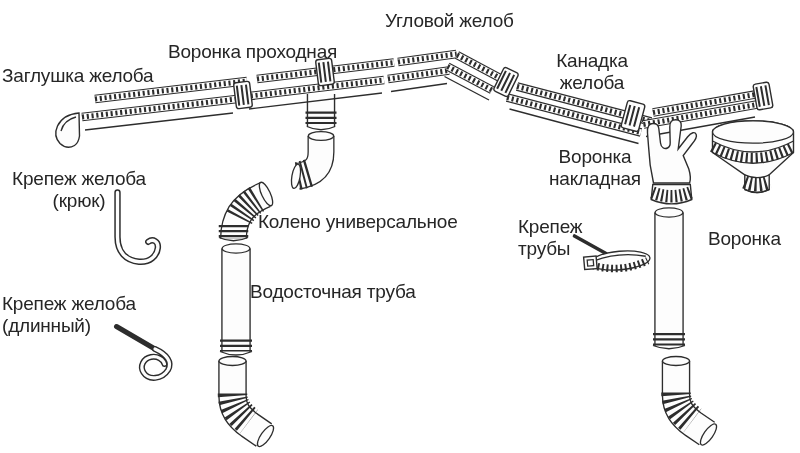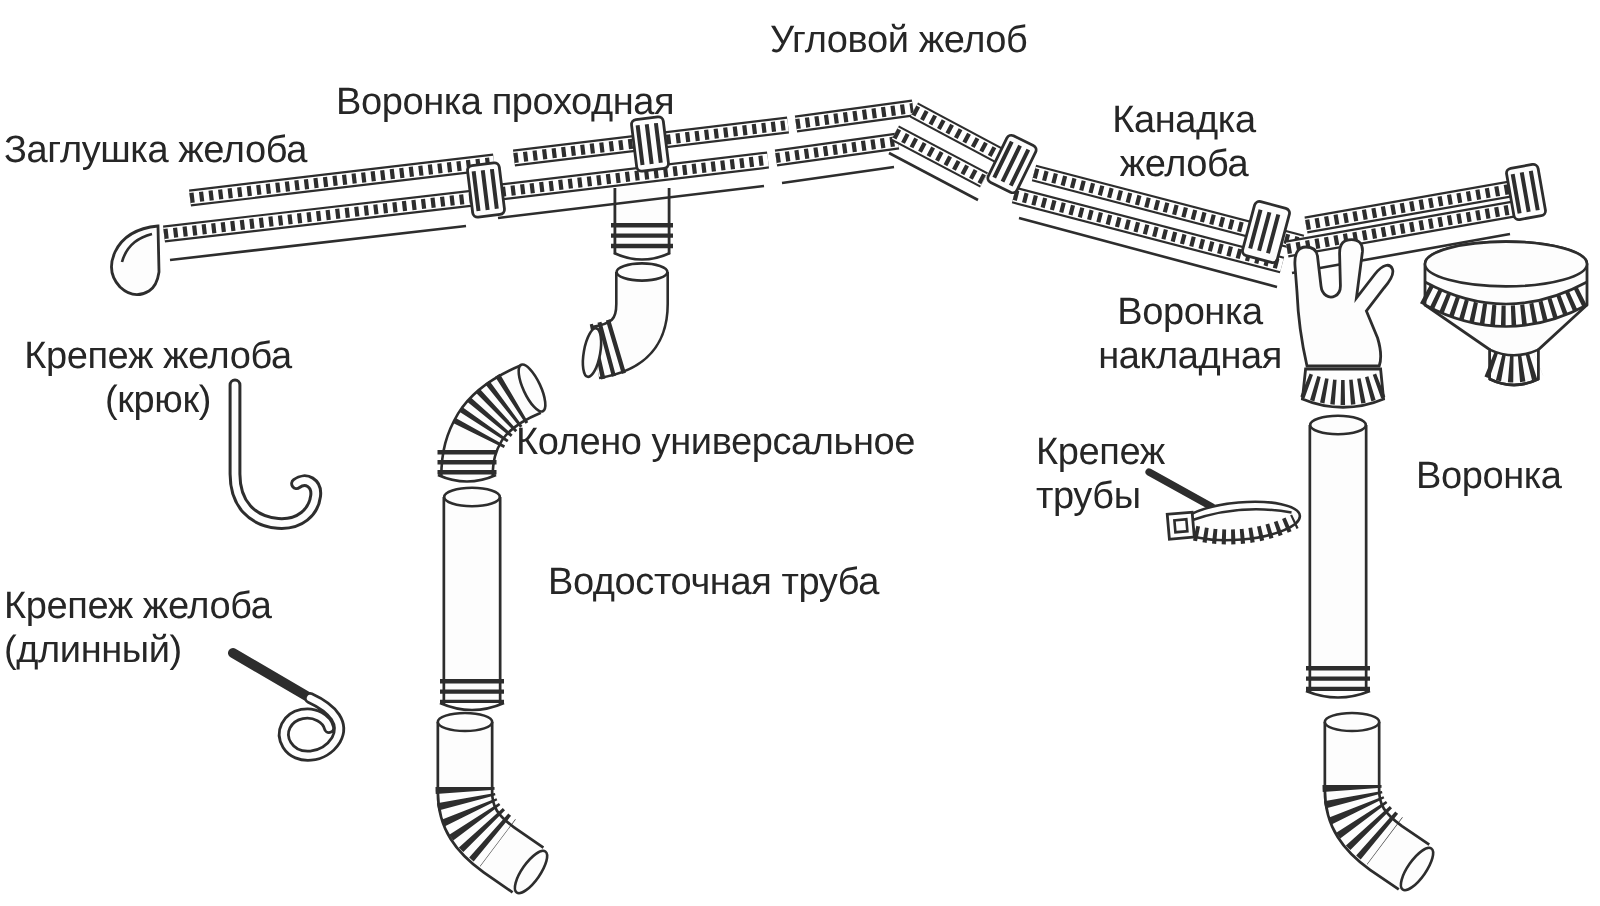--- a/index.html
+++ b/index.html
@@ -205,16 +205,16 @@
 
   <div class="lbl nw" style="left:385px;top:10px;">Угловой желоб</div>
   <div class="lbl nw" style="left:168px;top:41px;">Воронка проходная</div>
   <div class="lbl nw" style="left:2px;top:65px;">Заглушка желоба</div>
   <div class="lbl ctr" style="left:546px;top:50px;width:92px;">Канадка желоба</div>
   <div class="lbl ctr" style="left:534px;top:146px;width:122px;">Воронка накладная</div>
   <div class="lbl ctr" style="left:0px;top:168px;width:158px;">Крепеж желоба (крюк)</div>
   <div class="lbl nw" style="left:258px;top:211px;text-align:right;">Колено универсальное</div>
   <div class="lbl" style="left:518px;top:216px;width:88px;">Крепеж трубы</div>
   <div class="lbl nw" style="left:708px;top:228px;">Воронка</div>
-  <div class="lbl nw" style="left:274px;top:281px;">Водосточная труба</div>
+  <div class="lbl nw" style="left:250px;top:281px;">Водосточная труба</div>
   <div class="lbl" style="left:2px;top:293px;width:168px;">Крепеж желоба (длинный)</div>
 
 </div>
 
 </body></html>

